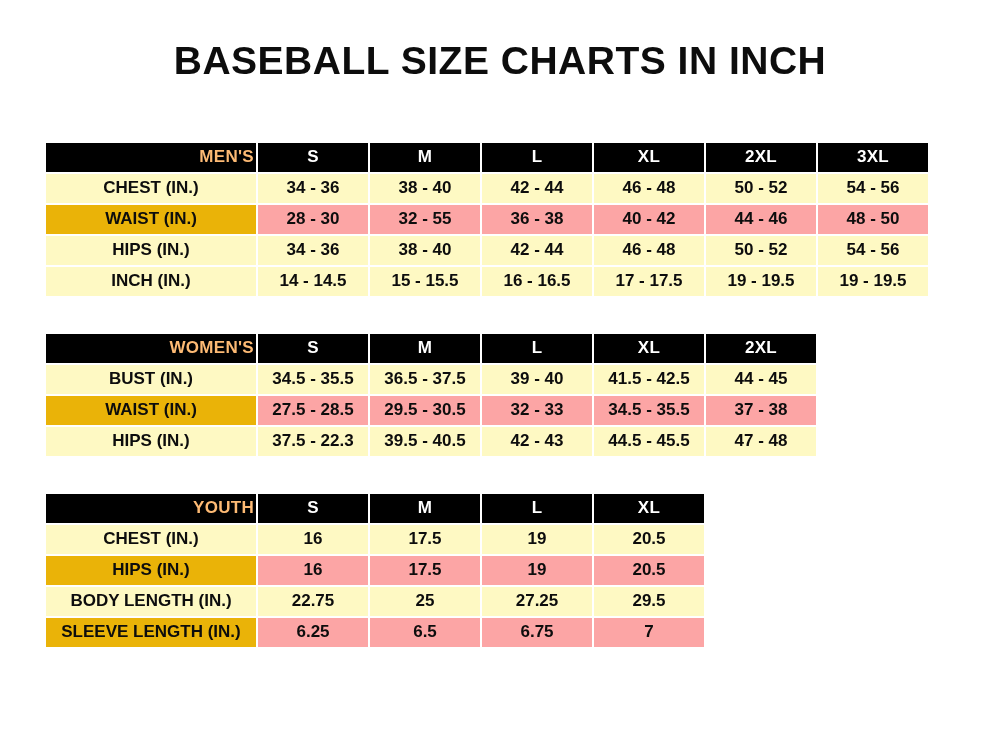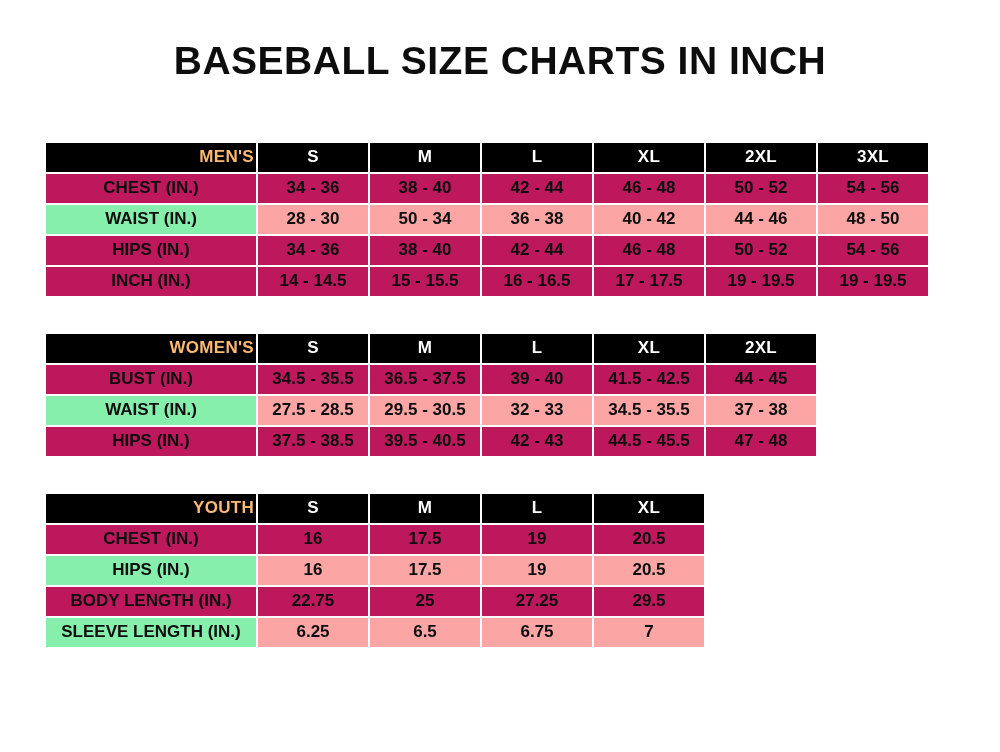--- a/index.html
+++ b/index.html
@@ -50,33 +50,33 @@
     white-space: nowrap;
     box-sizing: border-box;
   }
   .hdr td, .hdr th {
     background: #000000;
     color: #ffffff;
     font-size: 17.5px;
     letter-spacing: 0.3px;
   }
   .row-light td {
-    background: #be185d;
+    background: #fef9c3;
     color: #0d0d0d;
   }
   .row-shade td {
     background: #fca5a5;
     color: #0d0d0d;
   }
   .label-cell {
     background: #ffffff;
     color: #0d0d0d;
   }
   .row-shade .label-cell {
-    background: #86efac;
+    background: #eab308;
   }
   
   .t-men col.c0 { width: 212px; }
   .t-men col.c { width: 112px; }
   
   .t-women col.c0 { width: 212px; }
   .t-women col.c { width: 112px; }
   
   .t-youth col.c0 { width: 212px; }
   .t-youth col.c { width: 112px; }
@@ -123,21 +123,21 @@
           <td>34 - 36</td>
           <td>38 - 40</td>
           <td>42 - 44</td>
           <td>46 - 48</td>
           <td>50 - 52</td>
           <td>54 - 56</td>
         </tr>
         <tr class="row-shade">
           <td class="label-cell">WAIST (IN.)</td>
           <td>28 - 30</td>
-          <td>50 - 34</td>
+          <td>32 - 55</td>
           <td>36 - 38</td>
           <td>40 - 42</td>
           <td>44 - 46</td>
           <td>48 - 50</td>
         </tr>
         <tr class="row-light">
           <td class="label-cell">HIPS (IN.)</td>
           <td>34 - 36</td>
           <td>38 - 40</td>
           <td>42 - 44</td>
@@ -188,21 +188,21 @@
         <tr class="row-shade">
           <td class="label-cell">WAIST (IN.)</td>
           <td>27.5 - 28.5</td>
           <td>29.5 - 30.5</td>
           <td>32 - 33</td>
           <td>34.5 - 35.5</td>
           <td>37 - 38</td>
         </tr>
         <tr class="row-light">
           <td class="label-cell">HIPS (IN.)</td>
-          <td>37.5 - 38.5</td>
+          <td>37.5 - 22.3</td>
           <td>39.5 - 40.5</td>
           <td>42 - 43</td>
           <td>44.5 - 45.5</td>
           <td>47 - 48</td>
         </tr>
       </tbody>
     </table>
 
     <table class="size-table t-youth">
       <colgroup>

